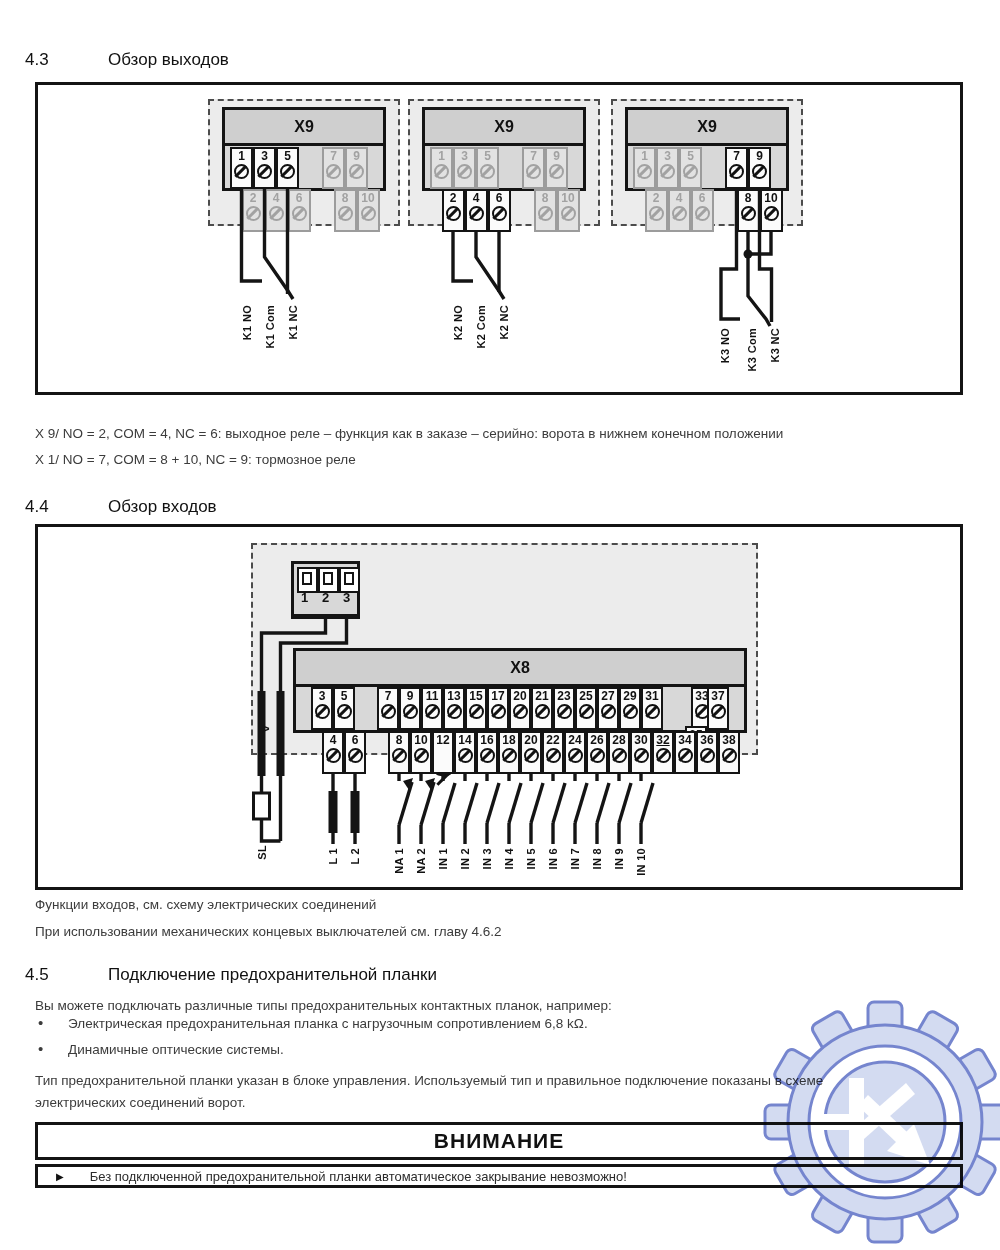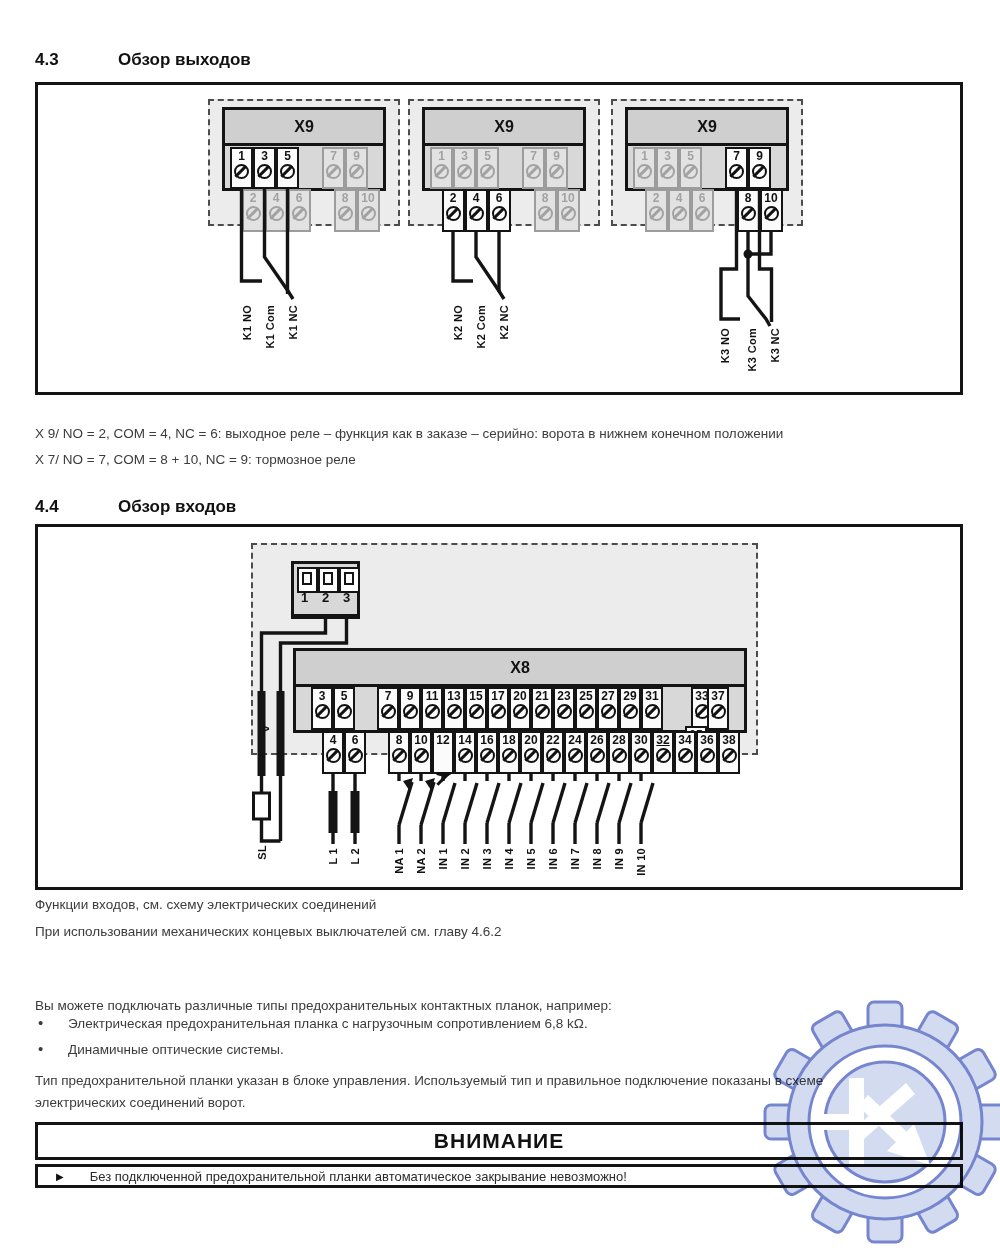--- a/index.html
+++ b/index.html
@@ -1,20 +1,20 @@
 <!DOCTYPE html>
 <html><head>
 <meta charset="utf-8">
 <style>
   html,body{margin:0;padding:0;background:#fff;}
   .page{position:relative;width:1000px;height:1250px;background:#ffffff;overflow:hidden;
         font-family:"Liberation Sans",sans-serif;color:#222;}
 
   
-  .sec-head{position:absolute;left:35px;font-weight:bold;font-size:17px;color:#111;white-space:nowrap;}
+  .sec-head{position:absolute;left:25px;font-weight:normal;font-size:17px;color:#111;white-space:nowrap;}
   .sec-head .num{display:inline-block;width:83px;}
 
   
   .tline{position:absolute;left:35px;font-size:13.5px;color:#3c3c3c;white-space:nowrap;}
   .bullet-row{position:absolute;left:38px;font-size:13.5px;color:#3c3c3c;}
   .bullet-row .dot{position:absolute;left:0;top:-2px;font-size:15px;color:#3c3c3c;}
   .bullet-row .btxt{position:absolute;left:30px;top:0;white-space:nowrap;}
 
   
   .dbox{position:absolute;left:35px;width:928px;border:3px solid #141414;box-sizing:border-box;background:#fff;overflow:hidden;}
@@ -220,21 +220,21 @@
             <path d="M745 229 V293 L763 316 L767 323"></path>
             <path d="M756.5 186 V266 H768.5 V319"></path>
             <path d="M768 229 V251 H745"></path>
           </g>
           <circle cx="745" cy="251" r="4.5" fill="#141414"></circle>
         </svg>
       </div>
   </div>
 
   <div class="tline" style="top:426px">X 9/ NO = 2, COM = 4, NC = 6: выходное реле – функция как в заказе – серийно: ворота в нижнем конечном положении</div>
-  <div class="tline" style="top:452px">X 7/ NO = 7, COM = 8 + 10, NC = 9: тормозное реле</div>
+  <div class="tline" style="top:452px">X 1/ NO = 7, COM = 8 + 10, NC = 9: тормозное реле</div>
 
   <div class="sec-head" style="top:497px">
     <span class="num">4.4</span><span>Обзор входов</span>
   </div>
 
   <div class="dbox" style="top:524px;height:366px">
     <div class="stage" style="top:-524px" id="inputs-stage">
         <div class="panel" style="left: 248px; top: 540px; position: absolute; width: 507px; height: 212px;"></div>
         <div class="conn" style="left: 288px; top: 558px; position: absolute; width: 69px; height: 58px;">
           <div class="plugcell" style="left: 3px;"></div>
@@ -464,20 +464,23 @@
         <div class="vlabel" style="left: 566px; top: 845px; position: absolute;">IN 7</div>
         <div class="vlabel" style="left: 588px; top: 845px; position: absolute;">IN 8</div>
         <div class="vlabel" style="left: 610px; top: 845px; position: absolute;">IN 9</div>
         <div class="vlabel" style="left: 632px; top: 845px; position: absolute;">IN 10</div>
       </div>
   </div>
 
   <div class="tline" style="top:897px">Функции входов, см. схему электрических соединений</div>
   <div class="tline" style="top:924px">При использовании механических концевых выключателей см. главу 4.6.2</div>
 
+  <div class="sec-head" style="top:965px">
+    <span class="num">4.5</span><span>Подключение предохранительной планки</span>
+  </div>
 
   <div class="tline" style="top:998px">Вы можете подключать различные типы предохранительных контактных планок, например:</div>
 
   <div class="bullet-row" style="top:1016px">
     <span class="dot">•</span>
     <span class="btxt">Электрическая предохранительная планка с нагрузочным сопротивлением 6,8 kΩ.</span>
   </div>
   <div class="bullet-row" style="top:1042px">
     <span class="dot">•</span>
     <span class="btxt">Динамичные оптические системы.</span>

